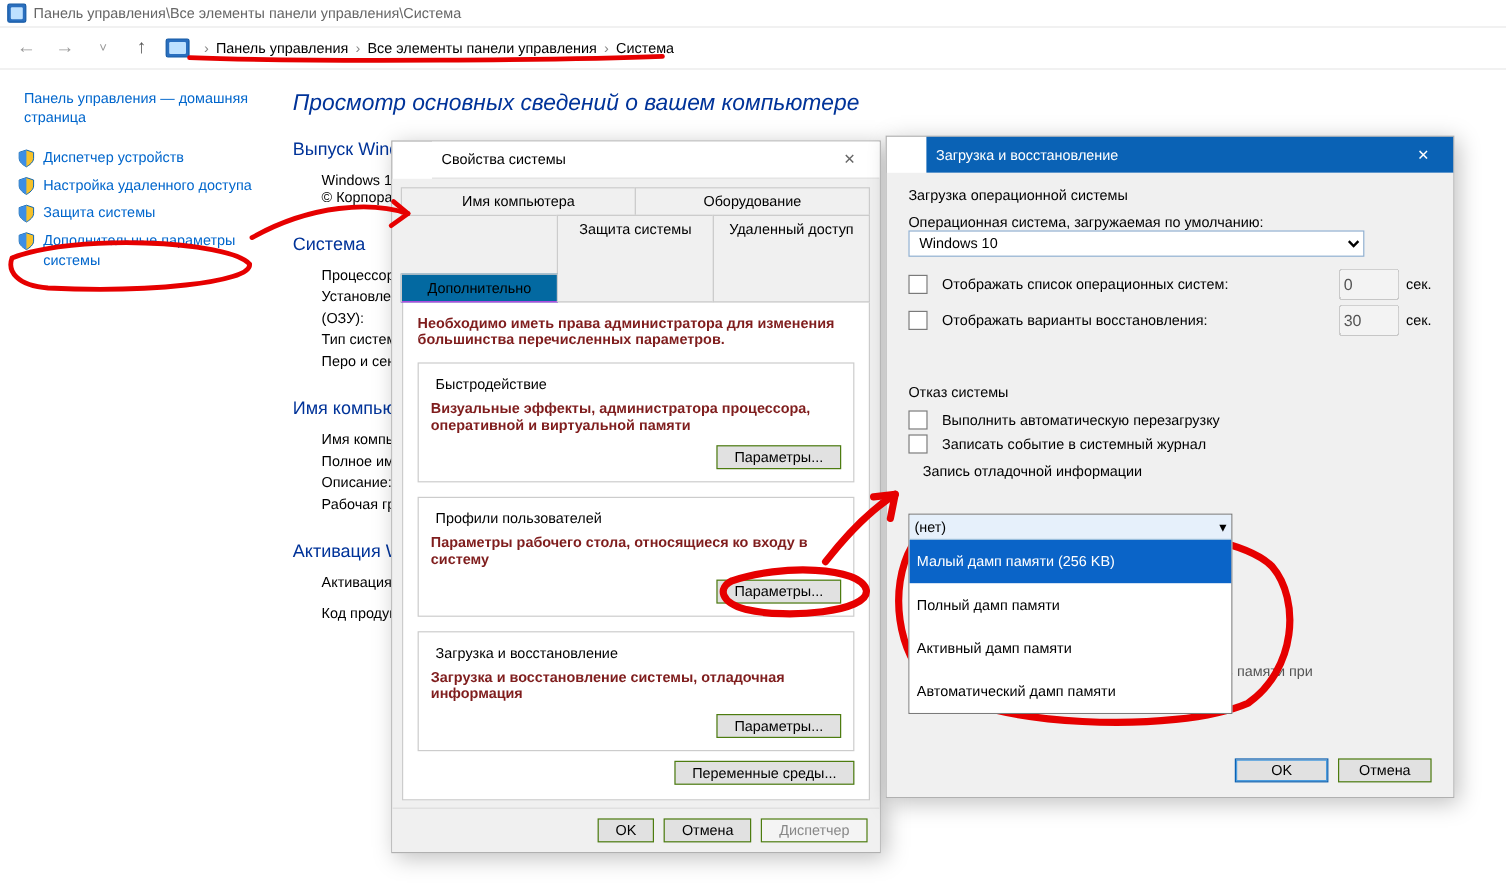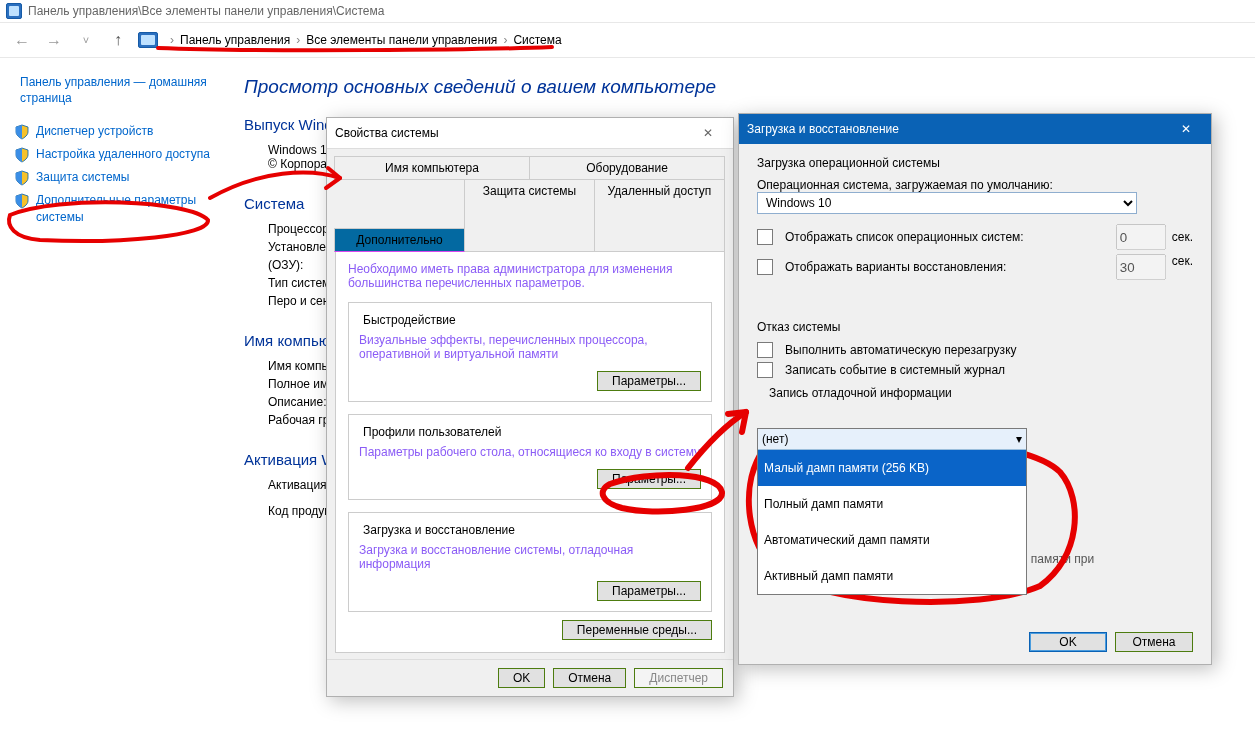--- a/index.html
+++ b/index.html
@@ -33,37 +33,37 @@
   
   .content { flex:1; padding:16px 24px 0 24px; box-sizing:border-box; }
   .page-title { color:#003399; font-size:19px; margin:4px 0 18px 0; font-weight:400;font-style:italic; }
   .section-h { color:#003399; font-size:15px; margin:0 0 10px 0; font-weight:400; }
   .indent { margin-left:24px; }
   .kv { display:flex; gap:16px; margin:4px 0; }
   .kv .k { color:#000; }
 
   
   .dlg { position:absolute; background:#fff; border:1px solid #b0b0b0; box-shadow:4px 4px 18px rgba(0,0,0,.25); }
-  .dlg .dlg-title { height:30px; background:#fff; color:#000; display:flex; align-items:center; padding:0 8px; font-size:12px; border-bottom:1px solid #ddd; }
+  .dlg .dlg-title { height:30px; background:#fff; color:#000; display:flex; align-items:center; padding:0 8px; font-size:12px; border-bottom:1px solid #ddd;margin-left:33px; }
   .dlg-blue .dlg-title { background:#0a62b5; color:#fff; border:none; }
   .dlg .dlg-close { margin-left:auto; width:34px; height:22px; display:flex; align-items:center; justify-content:center; color:#666; }
   .dlg-blue .dlg-close { color:#fff; }
 
   
   .sysprops { left:326px; top:117px; width:406px; }
   .sysprops .body { padding:0; background:#f0f0f0; }
   .tabs-row1, .tabs-row2 { display:flex; }
   .tab { flex:1; text-align:center; padding:4px 0; border:1px solid #ccc; background:#f0f0f0; font-size:12px; margin:-1px 0 0 -1px; box-sizing:border-box; }
   .tabs-row2 .tab { }
   .tab.active { background:#0369a1; border-bottom:1px solid #d946ef; z-index:2; position:relative;margin-top:48px; }
   .tab-page { background:#fff; border:1px solid #ccc; margin:-1px 8px 6px 8px; padding:10px 12px 12px 12px; }
   .tabs-wrap { padding:8px 8px 0 8px; }
   .group { border:1px solid #ccc; padding:10px 10px 10px 10px; margin-top:12px; }
   .group .legend { margin:-18px 0 6px 0; background:#fff; display:inline-block; padding:0 4px; }
-  .desc { color:#8b5cf6; }
+  .desc { color:#7f1d1d;font-weight:bold; }
   .btn { border:1px solid #4d7c0f; background:#e1e1e1; padding:2px 14px; font-size:12px; cursor:default; }
   .btn:disabled { color:#888; background:#f4f4f4; }
   .right { text-align:right; margin-top:10px; }
   .dlg-footer { background:#f0f0f0; padding:8px 10px; display:flex; justify-content:flex-end; gap:8px; border-top:1px solid #ddd; }
 
   
   .startrec { left:738px; top:113px; width:472px; height:550px; }
   .startrec .body { background:#f0f0f0; padding:12px 18px; box-sizing:border-box; height:calc(100% - 30px); position:relative; }
   .grp { margin-bottom:16px; }
   .grp-title { margin:0 0 8px 0; }
@@ -227,21 +227,21 @@
           <div class="tab active">Дополнительно</div>
           <div class="tab">Защита системы</div>
           <div class="tab">Удаленный доступ</div>
         </div>
       </div>
       <div class="tab-page">
         <div class="desc">Необходимо иметь права администратора для изменения большинства перечисленных параметров.</div>
 
         <div class="group">
           <div class="legend">Быстродействие</div>
-          <div class="desc">Визуальные эффекты, перечисленных процессора, оперативной и виртуальной памяти</div>
+          <div class="desc">Визуальные эффекты, администратора процессора, оперативной и виртуальной памяти</div>
           <div class="right"><button class="btn">Параметры...</button></div>
         </div>
 
         <div class="group">
           <div class="legend">Профили пользователей</div>
           <div class="desc">Параметры рабочего стола, относящиеся ко входу в систему</div>
           <div class="right"><button class="btn">Параметры...</button></div>
         </div>
 
         <div class="group">
@@ -279,21 +279,21 @@
           <span class="chk"></span>
           <span>Отображать список операционных систем:</span>
           <span style="margin-left:auto; display:flex; align-items:center; gap:6px;">
             <input class="spin" type="number" disabled="" value="0" style="">
             <span>сек.</span>
           </span>
         </div>
         <div class="field-row">
           <span class="chk"></span>
           <span>Отображать варианты восстановления:</span>
-          <span style="margin-left:auto; display:flex; align-items:flex-start; gap:6px;">
+          <span style="margin-left:auto; display:flex; align-items:center; gap:6px;">
             <input class="spin" type="number" disabled="" value="30" style="">
             <span>сек.</span>
           </span>
         </div>
       </div>
 
       <div class="grp" style="margin-top:40px">
         <div class="grp-title">Отказ системы</div>
         <div class="field-row">
           <span class="chk"></span>
@@ -307,22 +307,22 @@
       </div>
 
       <div class="open-dd">
         <div class="sel">
           <span>(нет)</span>
           <span class="arrow">▾</span>
         </div>
         <div class="list">
           <div class="opt sel-opt">Малый дамп памяти (256 KB)</div>
           <div class="opt">Полный дамп памяти</div>
+          <div class="opt">Активный дамп памяти</div>
           <div class="opt">Автоматический дамп памяти</div>
-          <div class="opt">Активный дамп памяти</div>
         </div>
       </div>
 
       <div class="cover-text">Отключить автоматическое удаление дампов памяти при нехватке места на</div>
 
       <div class="dlg-footer2">
         <button class="btn primary" style="width:78px">OK</button>
         <button class="btn" style="width:78px">Отмена</button>
       </div>
     </div>

